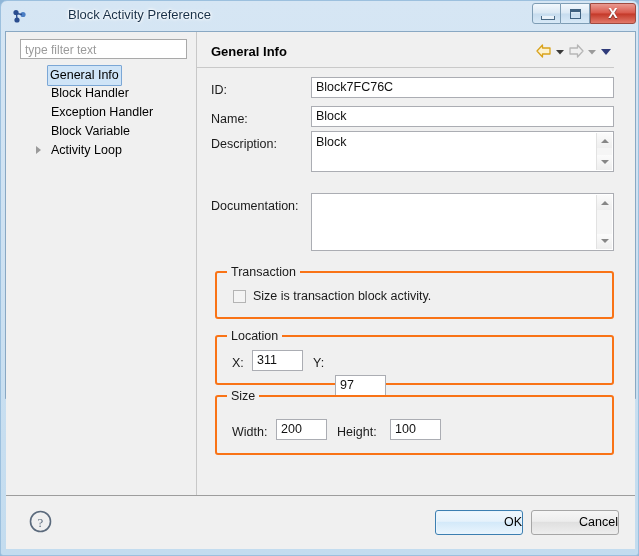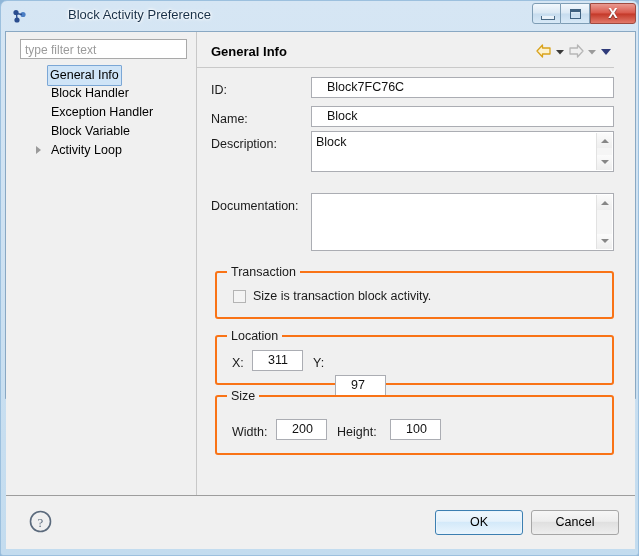--- a/index.html
+++ b/index.html
@@ -121,21 +121,21 @@
   }
   .nav-tools{position:absolute;right:22px;top:10px;height:18px;}
   .nav-arrow{position:relative;float:left;width:18px;height:16px;margin-top:1px;}
   .nav-chev{position:relative;float:left;width:14px;height:16px;margin-top:1px;}
   
   .flabel{position:absolute;font-size:12.5px;color:#1a1a1a;}
   .finput{
     position:absolute;box-sizing:border-box;
     border:1px solid #abadb3;background:#fff;
     font-size:12.5px;color:#111;
-    padding:1px 0 0 15px;line-height:17px;
+    padding:1px 0 0 4px;line-height:17px;
     height:21px;
   }
   .ftext{
     position:absolute;box-sizing:border-box;
     border:1px solid #abadb3;background:#fff;
     font-size:12.5px;color:#111;
     padding:2px 0 0 4px;line-height:16px;
   }
   .sbar{
     position:absolute;right:1px;top:1px;width:15px;bottom:1px;
@@ -168,21 +168,21 @@
     position:absolute;width:13px;height:13px;box-sizing:border-box;
     border:1px solid #b4b4b4;background:#f4f4f4;
   }
   .chk-label{position:absolute;font-size:12.5px;color:#1a1a1a;}
   
   .help-icon{position:absolute;left:22px;top:13px;width:25px;height:25px;}
   .btn{
     position:absolute;box-sizing:border-box;height:25px;width:88px;
     border:1px solid #a6a6a6;border-radius:3px;
     background:linear-gradient(to bottom,#f6f6f6 0%,#ededed 45%,#dfdfdf 48%,#eeeeee 100%);
-    font-size:12.5px;color:#000;text-align:center;line-height:23px;
+    font-size:12.5px;color:#000;text-align:right;line-height:23px;
     font-family:"Liberation Sans","DejaVu Sans",sans-serif;
   }
   .btn.focus{
     border:1px solid #3c7fb1;
     box-shadow:inset 0 0 0 1px #eaf4fc;
     background:linear-gradient(to bottom,#f0f7fd 0%,#e6f2fb 45%,#d3e9f9 48%,#eaf5fd 100%);
   }
 </style>
 </head>
 <body>

